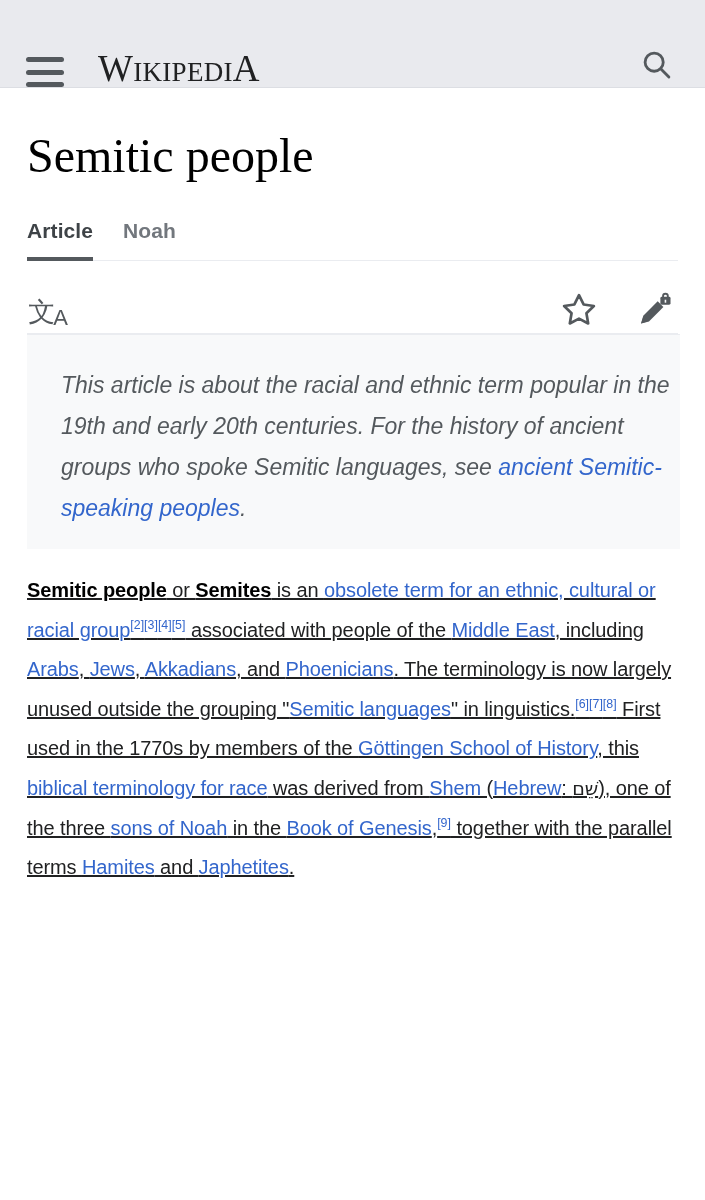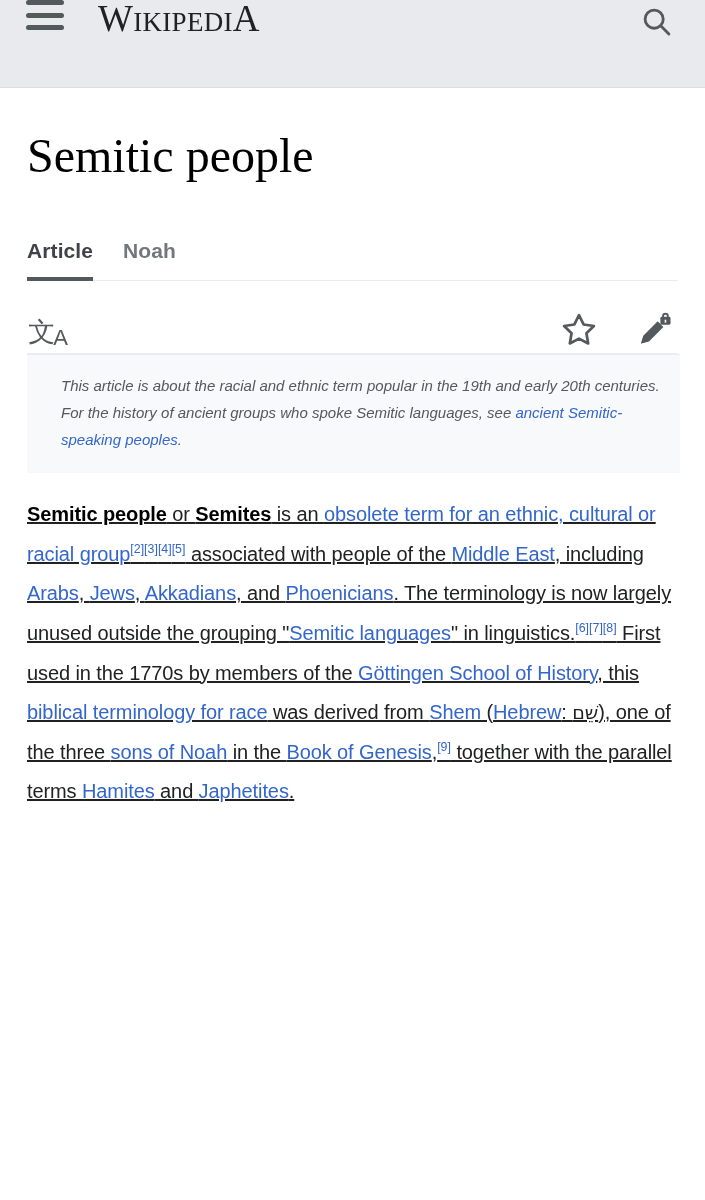--- a/index.html
+++ b/index.html
@@ -15,21 +15,21 @@
     color: #202122;
     -webkit-font-smoothing: antialiased;
   }
 
   
   .site-header {
     height: 88px;
     background: #e9eaee;
     border-bottom: 1px solid #dcdee3;
     display: flex;
-    align-items: flex-start;
+    align-items: flex-end;
     padding: 0 26px;
     box-sizing: border-box;
   }
   .hamburger {
     width: 38px;
     height: 30px;
     display: flex;
     flex-direction: column;
     justify-content: space-between;
     cursor: pointer;
@@ -94,21 +94,20 @@
     font-weight: bold;
     color: #72777d;
     padding: 0 0 17px 0;
     margin-right: 30px;
     cursor: pointer;
     position: relative;
     letter-spacing: 0.1px;
   }
   .tab.active {
     color: #3e4347;
-    margin-top: 20px;
   }
   .tab.active::after {
     content: "";
     position: absolute;
     left: 0;
     right: 0;
     bottom: -1px;
     height: 4px;
     background: #54595d;
   }
@@ -143,25 +142,25 @@
     font-size: 22px;
     position: relative;
     top: 4px;
     left: -2px;
   }
 
   
   .hatnote {
     background: #f8f9fa;
     border-top: 1px solid #eaecf0;
-    padding: 18px 0 20px 34px;
+    padding: 30px 0 20px 34px;
     margin-top: 0;
     box-sizing: border-box;
     font-style: italic;
-    font-size: 15px;
+    font-size: 23px;
     line-height: 1.78;
     color: #54595d;
     width: 653px;
   }
   .hatnote a { color: #3366cc; text-decoration: none; font-style: italic; }
 
   
   .article-body {
     font-size: 20px;
     line-height: 1.98;

